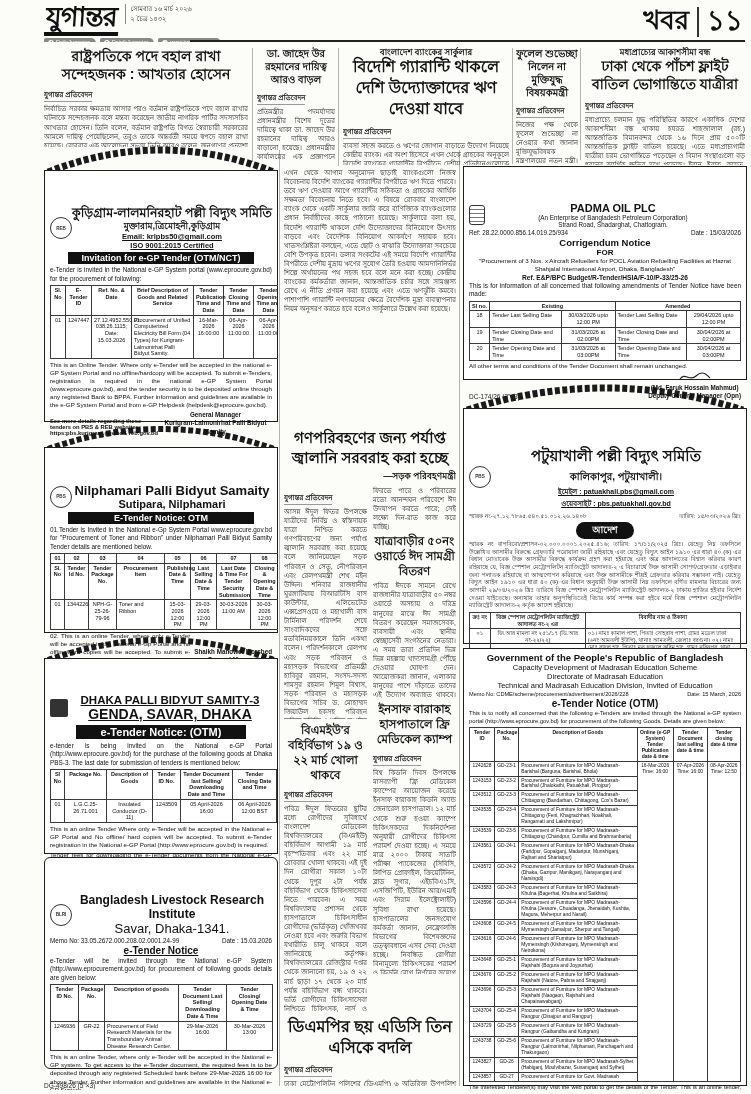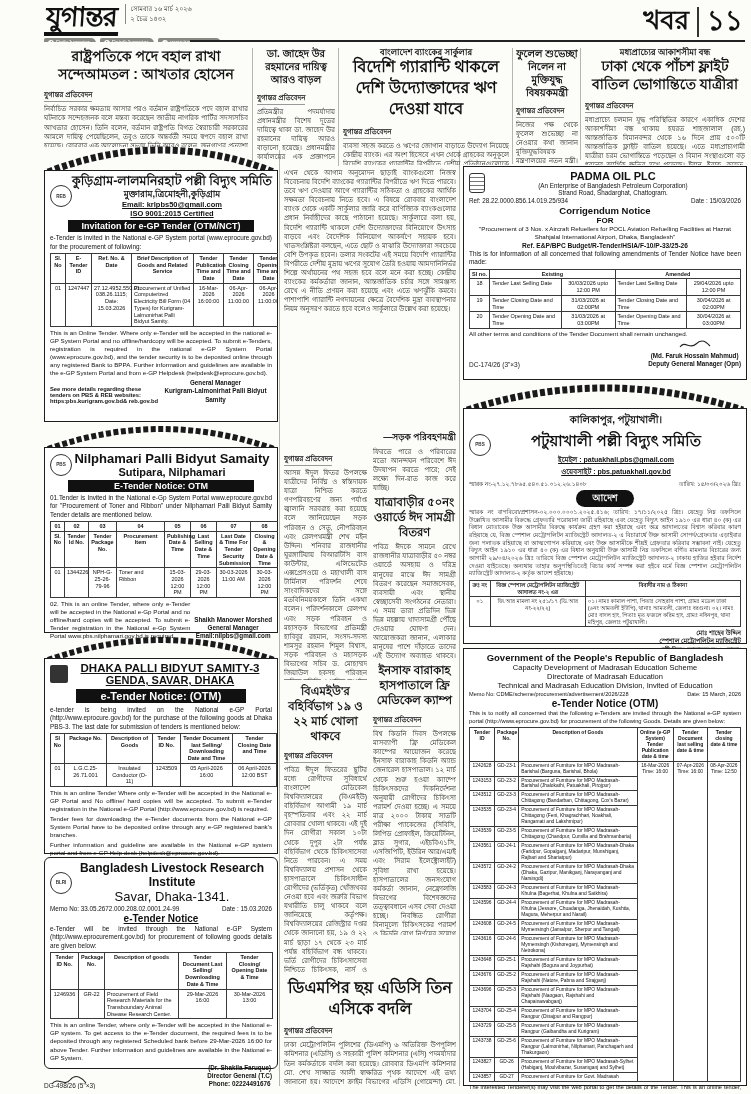--- a/index.html
+++ b/index.html
@@ -30,21 +30,21 @@
   .byline { font-weight:bold; font-size:7px; margin:3px 0 2px; border-bottom:0.5px solid #999; display:inline-block; }
   .jtext { font-size:6.8px; line-height:1.34; text-align:justify; color:#1c1c1c; }
   .attr-right { text-align:right; font-size:9px; font-weight:bold; margin:2px 0; }
   .twocol { display:flex; gap:6px; }
   .twocol > div { flex:1; min-width:0; }
 
   
   .stack { display:flex; flex-direction:column; }
   .arch { display:block; margin:0 auto -2px auto; }
   .tbox { border:1.8px solid #1d1d1d; background:#fff; padding:3px 5px; font-size:6.5px; position:relative; }
-  .tbox .hdr { display:flex; align-items:center; gap:0; }
+  .tbox .hdr { display:flex; align-items:center; gap:0;margin-top:32px; }
   .logo-circle { flex:0 0 auto; width:22px; height:22px; border:1.2px solid #333; border-radius:50%; display:flex; align-items:center; justify-content:center; font-size:4.6px; font-weight:bold; color:#333; text-align:center; line-height:1.1; }
   .hdr-mid { flex:1; text-align:center; }
   .bn-title { font-size:12.5px; font-weight:bold; line-height:1.2; }
   .bn-sub { font-size:9px; font-weight:bold; line-height:1.25; }
   .u { text-decoration:underline; }
   .blackbar { background:#111; color:#fff; font-weight:bold; text-align:center; font-size:9px; padding:1px 0; margin:2px 18px; }
   .blackpill { background:#111; color:#fff; font-weight:bold; text-align:center; font-size:9.5px; padding:1px 16px; border-radius:9px; display:inline-block; }
   .intro { font-size:6.4px; line-height:1.3; text-align:justify; margin:1px 0 2px; }
   table { width:100%; border-collapse:collapse; table-layout:fixed; }
   th,td { border:0.9px solid #3a3a3a; padding:1px 2px; vertical-align:top; font-size:5.5px; line-height:1.22; text-align:center; }
@@ -96,21 +96,21 @@
   <div class="hr-head" style="left:190px;top:40px;width:555px;"></div>
 
   <div class="vr" style="left:252px;top:48px;height:114px;"></div>
   <div class="vr" style="left:338px;top:48px;height:118px;"></div>
   <div class="vr" style="left:512px;top:48px;height:116px;"></div>
   <div class="vr" style="left:580px;top:48px;height:112px;"></div>
   <div class="vr" style="left:279px;top:150px;height:936px;"></div>
   <div class="vr" style="left:459px;top:150px;height:936px;"></div>
 
   <div class="abs" style="left:44px;top:47px;width:204px;height:100px;">
-    <div class="h-lg">রাষ্ট্রপতিকে পদে বহাল রাখা সন্দেআমতল : আখতার হোসেন</div>
+    <div class="h-lg">রাষ্ট্রপতিকে পদে বহাল রাখা সন্দেহজনক : আখতার হোসেন</div>
     <span class="byline">যুগান্তর প্রতিবেদন</span>
     <div class="jtext">নির্বাচিত সরকার ক্ষমতায় আসার পরও বর্তমান রাষ্ট্রপতিকে পদে বহাল রাখার ঘটনাকে সন্দেহজনক বলে মন্তব্য করেছেন জাতীয় নাগরিক পার্টির সদস্যসচিব আখতার হোসেন। তিনি বলেন, বর্তমান রাষ্ট্রপতি বিগত স্বৈরাচারী সরকারের আমলে দায়িত্ব পেয়েছিলেন, তবুও তাকে অন্তর্বর্তী সময়ে স্বপদে বহাল রাখা হয়েছে। রোববার এক আলোচনা সভায় তিনি আরও বলেন, জনগণের প্রত্যাশা অনুযায়ী রাষ্ট্রীয় প্রতিষ্ঠানগুলোর সংস্কার দৃশ্যমান না হলে অভ্যুত্থানের আকাঙ্ক্ষা অপূর্ণ থেকে যাবে। গণঅভ্যুত্থানের প্রকৃত চেতনা ধারণ করে সাংবিধানিক প্রতিষ্ঠান পুনর্গঠনের দাবি জানান তিনি।</div>
   </div>
 
   <div class="abs" style="left:257px;top:47px;width:78px;height:116px;">
     <div class="h-sm">ডা. জাহেদ উর রহমানের দায়িত্ব আরও বাড়ল</div>
     <span class="byline">যুগান্তর প্রতিবেদন</span>
     <div class="jtext">প্রতিমন্ত্রীর পদমর্যাদায় প্রধানমন্ত্রীর বিশেষ দূতের দায়িত্বে থাকা ডা. জাহেদ উর রহমানের দায়িত্ব আরও বাড়ানো হয়েছে। প্রধানমন্ত্রীর কার্যালয়ের এক প্রজ্ঞাপনে তাকে নতুন মন্ত্রণালয়ের অতিরিক্ত দায়িত্ব দিয়ে রোববার আদেশ জারি করা হয়েছে।</div>
   </div>
 
@@ -266,21 +266,21 @@
 
     <div>
       <svg class="arch" width="234" height="24" viewBox="0 0 234 24">
           <path d="M4,24 Q117,-16 230,24" fill="none" stroke="#1a1a1a" stroke-width="6" stroke-dasharray="5 2.5"></path>
         </svg>
       <div class="tbox" style="height:196px;">
         <div class="hdr">
           <div class="sq-logo"></div>
           <div class="hdr-mid">
             <div class="u" style="font-size:11.5px;font-weight:bold;">DHAKA PALLI BIDYUT SAMITY-3</div>
-            <div class="u" style="font-size:11px;font-weight:bold;">GENDA, SAVAR, DHAKA</div>
+            <div class="u" style="font-size:14px;font-weight:bold;">GENDA, SAVAR, DHAKA</div>
           </div>
         </div>
         <div class="blackbar" style="width:170px;margin:3px auto;font-size:11px;">e-Tender Notice: (OTM)</div>
         <div class="intro">e-tender is being invited on the National e-GP Portal (http://www.eprocure.gov.bd) for the purchase of the following goods at Dhaka PBS-3. The last date for submission of tenders is mentioned below:</div>
         <table>
           <colgroup>
               <col style="width:14px">
               <col style="width:42px">
               <col style="width:46px">
               <col style="width:28px">
@@ -372,20 +372,21 @@
           <div>Director General (T.C)</div>
           <div>Phone: 02224491676</div>
         </div>
       </div>
     </div>
   </div>
   <div class="abs small-label" style="left:44px;top:1082px;">DG-498/26 (5"×3)</div>
 
   <div class="abs" style="left:284px;top:428px;width:172px;height:658px;">
     <div>
+      <div class="h-lg" style="font-size:15px;">গণপরিবহণের জন্য পর্যাপ্ত জ্বালানি সরবরাহ করা হচ্ছে</div>
       <div class="attr-right">—সড়ক পরিবহণমন্ত্রী</div>
       <div class="twocol">
         <div>
           <span class="byline">যুগান্তর প্রতিবেদন</span>
           <div class="jtext" style="height:212px;overflow:hidden;">আসন্ন ঈদুল ফিতর উপলক্ষে যাত্রীদের নির্বিঘ্ন ও স্বস্তিদায়ক যাত্রা নিশ্চিত করতে গণপরিবহণের জন্য পর্যাপ্ত জ্বালানি সরবরাহ করা হয়েছে বলে জানিয়েছেন সড়ক পরিবহন ও সেতু, নৌপরিবহন এবং রেলপথমন্ত্রী শেখ মইন উদ্দিন। শনিবার রাজধানীর ঘুরঙ্গাটিয়ায় বিআরটিসি বাস কাউন্টার, এলিভেটেড এক্সপ্রেসওয়ে ও মহাখালী বাস টার্মিনাল পরিদর্শন শেষে সাংবাদিকদের সঙ্গে মতবিনিময়কালে তিনি একথা বলেন। পরিদর্শনকালে রেলপথ এবং সড়ক পরিবহন ও মহাসড়ক বিভাগের প্রতিমন্ত্রী হাবিবুর রহমান, সংসদ-সদস্য শামসুর রহমান শিমুল বিশ্বাস, সড়ক পরিবহন ও মহাসড়ক বিভাগের সচিব ড. মোহাম্মদ জিয়াউল হকসহ পরিবহন মালিক সমিতি ও শ্রমিক সংগঠন এবং সরকারের বিভিন্ন পর্যায়ের ঊর্ধ্বতন কর্মকর্তারা উপস্থিত ছিলেন। মন্ত্রী বলেন, নির্ধারিত ভাড়ার বাইরে অতিরিক্ত অর্থ আদায় যেন না হয়, সে বিষয়ে সরকার কঠোর নজরদারি করছে; প্রয়োজনে কঠোর ব্যবস্থা নেওয়া হবে। মানুষ যেন ভোগান্তি ছাড়া বাড়ি</div>
           <div style="margin-top:4px;">
             <div class="h-md">বিএমইউ'র বহির্বিভাগ ১৯ ও ২২ মার্চ খোলা থাকবে</div>
             <span class="byline">যুগান্তর প্রতিবেদন</span>
             <div class="jtext" style="height:208px;overflow:hidden;">পবিত্র ঈদুল ফিতরের ছুটির মধ্যে রোগীদের সুবিধার্থে বাংলাদেশ মেডিকেল বিশ্ববিদ্যালয়ের (বিএমইউ) বহির্বিভাগ আগামী ১৯ মার্চ বৃহস্পতিবার এবং ২২ মার্চ রোববার খোলা থাকবে। এই দুই দিন রোগীরা সকাল ১০টা থেকে দুপুর ২টা পর্যন্ত বহির্বিভাগ থেকে চিকিৎসাসেবা নিতে পারবেন। এ সময় বিশ্ববিদ্যালয় প্রশাসন থেকে হাসপাতালে চিকিৎসাধীন রোগীদের (ভর্তিকৃত) খোঁজখবর নেওয়া হবে এবং জরুরি বিভাগ যথারীতি চালু থাকবে বলে জানিয়েছে কর্তৃপক্ষ। বিশ্ববিদ্যালয়ের রেজিস্ট্রার দপ্তর থেকে জানানো হয়, ১৯ ও ২২ মার্চ ছাড়া ১৭ থেকে ২৩ মার্চ পর্যন্ত বহির্বিভাগ বন্ধ থাকবে। ভর্তি রোগীদের চিকিৎসাসেবা নিশ্চিতে চিকিৎসক, নার্স ও কর্মচারীদের ছুটি সমন্বয় করা হয়েছে।</div>
           </div>
@@ -482,22 +483,22 @@
     </div>
 
     <div>
       <svg class="arch" width="284" height="26" viewBox="0 0 284 26">
           <path d="M4,26 Q142,-18 280,26" fill="none" stroke="#1a1a1a" stroke-width="7" stroke-dasharray="5 2.5"></path>
         </svg>
       <div class="tbox" style="height:236px;">
         <div class="hdr">
           <div class="logo-circle">PBS</div>
           <div class="hdr-mid">
+            <div style="font-size:15px;font-weight:bold;">পটুয়াখালী পল্লী বিদ্যুৎ সমিতি</div>
             <div style="font-size:10px;font-weight:bold;">কালিকাপুর, পটুয়াখালী।</div>
-            <div style="font-size:15px;font-weight:bold;">পটুয়াখালী পল্লী বিদ্যুৎ সমিতি</div>
             <div class="u bold" style="font-size:7px;">ইমেইল : patuakhali.pbs@gmail.com</div>
             <div class="u bold" style="font-size:7px;">ওয়েবসাইট : pbs.patuakhali.gov.bd</div>
           </div>
         </div>
         <div class="memo-row" style="font-size:5.8px;">
           <span>স্মারক নং-২৭.১২.৭৮৬৫.৫৪০.৫১.০১২.২৬.১৪০৮</span>
           <span>তারিখ: ১৫/০৩/২০২৬ খ্রিঃ</span>
         </div>
         <div class="ctr"><span class="blackpill">আদেশ</span></div>
         <div class="intro" style="font-size:5.9px;margin-top:2px;">স্মারক নং বাপবিবো/প্রশাসন-০২.০০০.০০০১.২০২৫.৪১৬; তারিখ: ১৭/১১/২০২৫ খ্রিঃ। যেহেতু নিম্ন তফসিলে উল্লেখিত আসামীর বিরুদ্ধে গ্রেফতারি পরোয়ানা জারী রহিয়াছে এবং যেহেতু বিদ্যুৎ আইন ১৯১০ এর ধারা ৪০ (ক) এর বিধান মোতাবেক উক্ত আসামীর বিরুদ্ধে কার্যক্রম গ্রহণ করা হইয়াছে এবং অত্র আদালতের বিশ্বাস করিবার কারণ রহিয়াছে যে, বিজ্ঞ স্পেশাল মেট্রোপলিটন ম্যাজিস্ট্রেট আদালত-২ এ বিচারার্থে উক্ত আসামী সোপর্দ/গ্রেফতার এড়াইবার জন্য পলাতক রহিয়াছে বা আত্মগোপন করিয়াছে এবং উক্ত আসামীকে শীঘ্রই গ্রেফতার করিবার সম্ভাবনা নাই। যেহেতু বিদ্যুৎ আইন ১৯১০ এর ধারা ৪০ (ক) এর বিধান অনুযায়ী উক্ত আসামী নিম্ন তফসিলে বর্ণিত মামলার বিচারের জন্য আগামী ২৯/০৪/২০২৬ খ্রিঃ তারিখে বিজ্ঞ স্পেশাল মেট্রোপলিটন ম্যাজিস্ট্রেট আদালত-২ ঢাকায় হাজির হইবার নির্দেশ দেওয়া যাইতেছে। অন্যথায় তাহার অনুপস্থিতিতেই বিচার কার্য সম্পন্ন করা হইবে মর্মে বিজ্ঞ স্পেশাল মেট্রোপলিটন ম্যাজিস্ট্রেট আদালত-২ কর্তৃক আদেশ হইয়াছে।</div>

